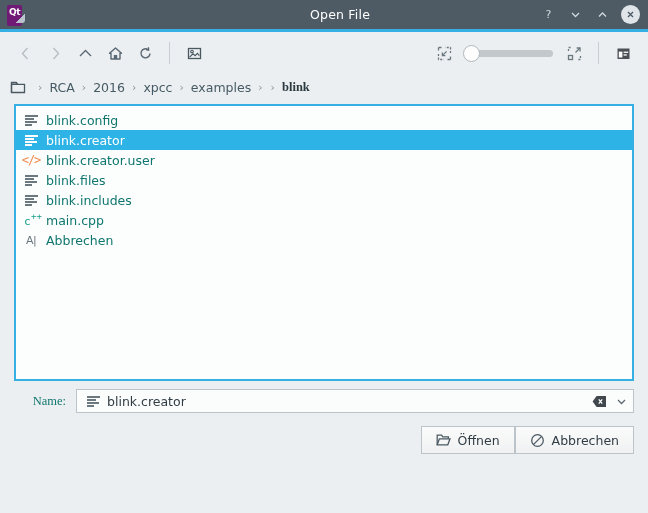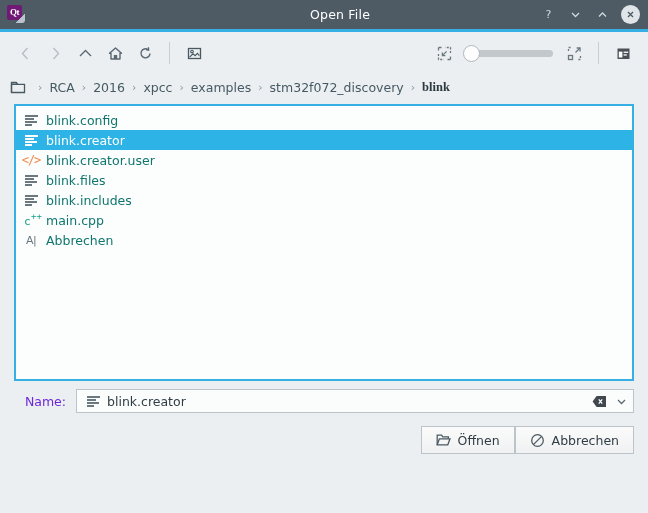--- a/index.html
+++ b/index.html
@@ -44,30 +44,29 @@
     left: 7px;
     top: 5px;
     width: 19px;
     height: 19px;
   }
   .qt-square {
     position: absolute;
     left: 0;
     top: 0;
     width: 15px;
-    height: 15px;
+    height: 21px;
     background: #701a75;
     border-radius: 2px;
     color: #ffffff;
     font-size: 9px;
     font-weight: bold;
     line-height: 15px;
     text-align: center;
     letter-spacing: -0.5px;
-    font-family: Liberation Serif, serif;
   }
   .qt-tail {
     position: absolute;
     left: 9px;
     top: 9px;
     width: 9px;
     height: 9px;
     background: linear-gradient(135deg, rgba(255,255,255,0) 48%, #b8c3cb 48%);
     border-radius: 0 0 3px 0;
   }
@@ -268,21 +267,22 @@
     display: flex;
     align-items: center;
     height: 24px;
     margin-bottom: 8px;
   }
   .flabel {
     width: 52px;
     text-align: right;
     margin-right: 10px;
     font-size: 12.5px;
-    color: #6d28d9;
+    color: #0f766e;
+    font-family: Liberation Serif, serif;
   }
   .combo {
     flex: 1;
     height: 24px;
     background: #fbfcfc;
     border: 1px solid #bcc4c9;
     box-sizing: border-box;
     display: flex;
     align-items: center;
     padding: 0 4px 0 7px;
@@ -461,21 +461,20 @@
     <div id="crumbs" style="display:flex;align-items:center;">
         <span class="crumb-sep">›</span>
         <span class="crumb">RCA</span>
         <span class="crumb-sep">›</span>
         <span class="crumb">2016</span>
         <span class="crumb-sep">›</span>
         <span class="crumb">xpcc</span>
         <span class="crumb-sep">›</span>
         <span class="crumb">examples</span>
         <span class="crumb-sep">›</span>
-        <span class="crumb">stm32f072_discovery</span>
         <span class="crumb-sep">›</span>
         <span class="crumb current">blink</span>
       </div>
   </div>
 
   <div class="listwrap">
     <div class="list-inner" id="file-list">
         <div class="row">
           <span class="ficon">
             <span class="txticon">

